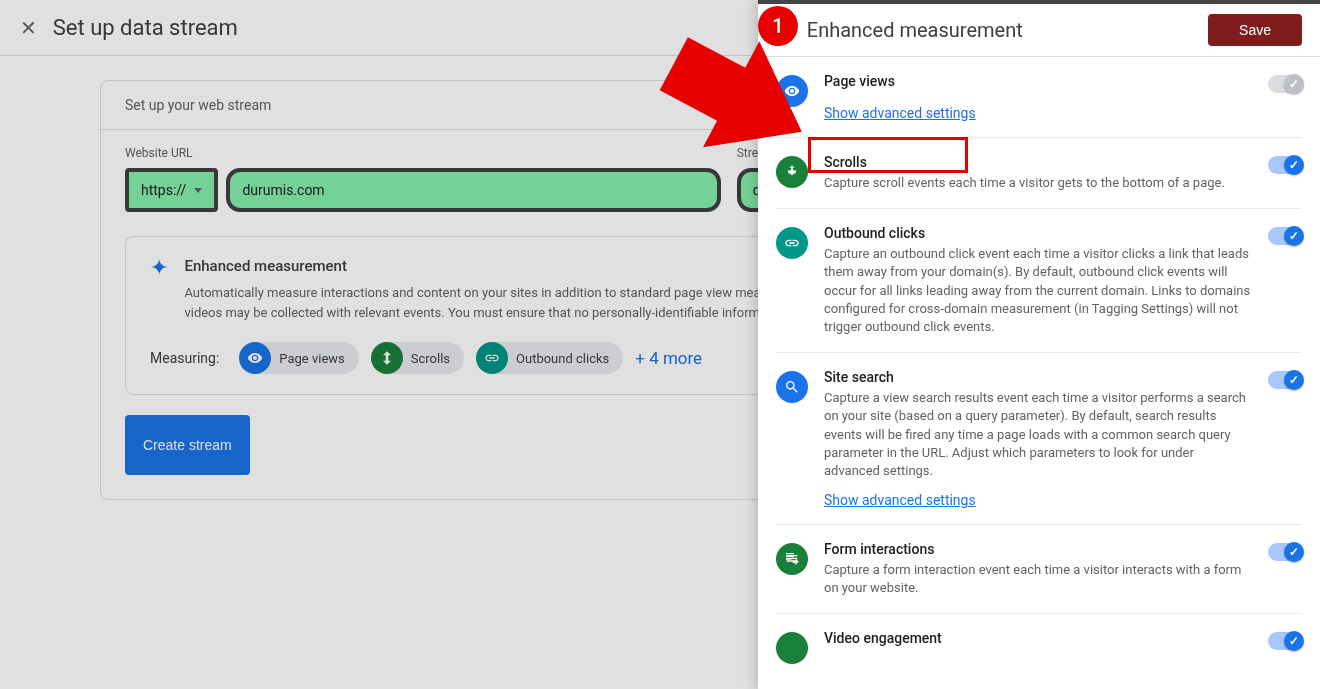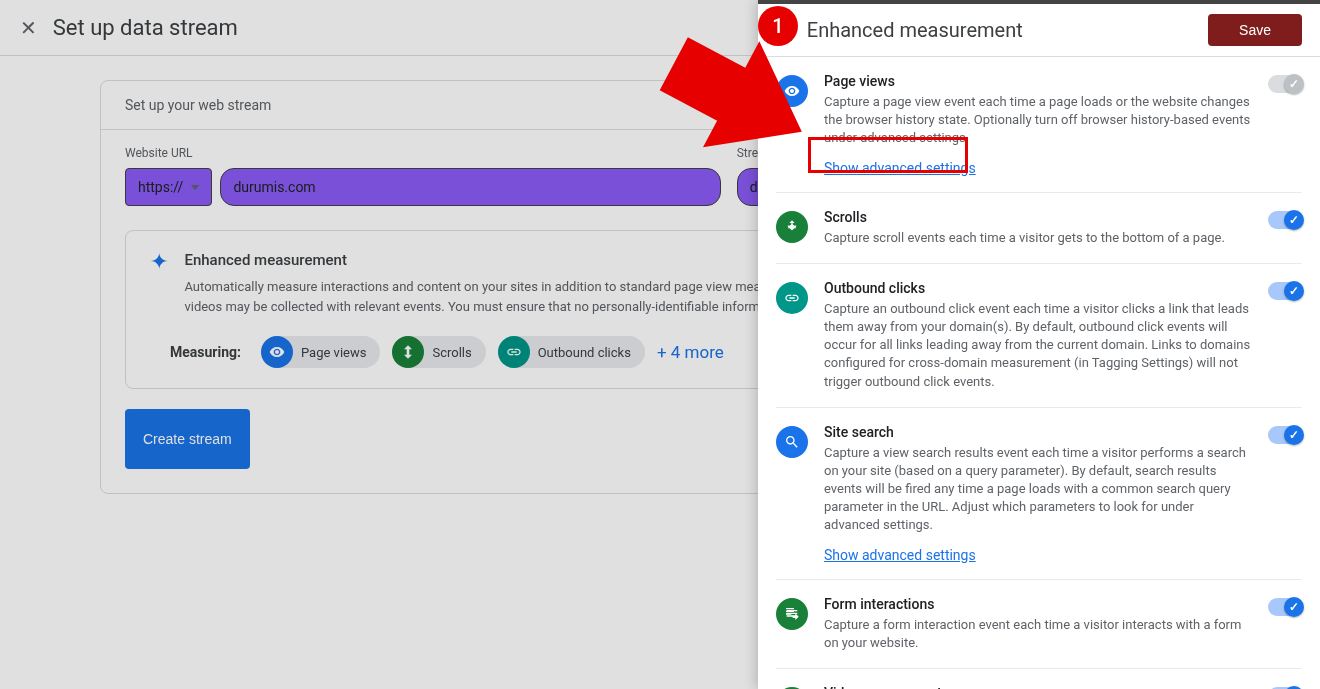--- a/index.html
+++ b/index.html
@@ -11,33 +11,33 @@
   .bg-close { font-size: 20px; color: #5f6368; margin-right: 16px; cursor: pointer; }
   .bg-title { font-size: 22px; color: #3c4043; }
   .bg-content { padding: 24px 100px; }
   .card { border: 1px solid #dadce0; border-radius: 8px; }
   .card-header { padding: 16px 24px; border-bottom: 1px solid #dadce0; color: #5f6368; }
   .card-body { padding: 16px 24px 24px; }
   .label { color: #5f6368; font-size: 12px; margin-bottom: 8px; }
   .url-row { display: flex; gap: 16px; margin-bottom: 24px; }
   .url-col { flex: 1; }
   .input-row { display: flex; gap: 8px; }
-  .select-box, .input-box { border: 1px solid #404040; border-radius: 4px; padding: 10px 12px; background: #8b5cf6; font-size: 14px; }
+  .select-box, .input-box { border: 4px solid #404040; border-radius: 4px; padding: 10px 12px; background: #86efac; font-size: 14px; }
   .select-box { display: flex; align-items: center; gap: 8px; }
   .triangle-down { width: 0; height: 0; border-left: 4px solid transparent; border-right: 4px solid transparent; border-top: 5px solid #5f6368; }
   .input-box { flex: 1; border-radius: 14px; }
   
   .measurement-card { border: 1px solid #dadce0; border-radius: 8px; padding: 20px 24px; }
   .meas-head { display: flex; align-items: flex-start; gap: 16px; margin-bottom: 20px; }
   .sparkle { color: #1a73e8; font-size: 22px; line-height: 1; }
   .meas-title { font-size: 15px; font-weight: 500; color: #3c4043; margin-bottom: 8px; }
   .meas-desc { font-size: 13px; color: #5f6368; line-height: 1.5; }
   .learn-link { color: #1a73e8; }
   .meas-row { display: flex; align-items: center; gap: 12px; }
-  .meas-label { font-size: 14px; font-weight: 700; color: #3c4043; margin-right: 8px; margin-left: 20px; }
+  .meas-label { font-size: 14px; font-weight: 400; color: #3c4043; margin-right: 8px; }
   .chip { display: inline-flex; align-items: center; background: #e8eaed; border-radius: 16px; height: 32px; padding-right: 14px; font-size: 13px; color: #3c4043; gap: 8px; }
   .chip .circ { width: 32px; height: 32px; border-radius: 50%; display: inline-flex; align-items: center; justify-content: center; }
   .circ-blue { background: #1a73e8; }
   .circ-green { background: #188038; }
   .circ-teal { background: #009688; }
   .circ svg { fill: #fff; width: 16px; height: 16px; }
   .more-link { color: #1a73e8; font-size: 17px; }
   
   .create-btn { margin-top: 20px; background: #1a73e8; color: #fff; border: none; border-radius: 4px; padding: 22px 18px; font-size: 14px; font-weight: 500; cursor: pointer; }
   
@@ -159,21 +159,21 @@
     <span class="panel-title">Enhanced measurement</span>
     <button class="save-btn">Save</button>
   </div>
   <div class="panel-body" id="panel-body">
       <div class="item">
         <div class="item-icon" style="background: rgb(26, 115, 232);">
           <svg viewBox="0 0 24 24">
             <path d="M12 4.5C7 4.5 2.73 7.61 1 12c1.73 4.39 6 7.5 11 7.5s9.27-3.11 11-7.5c-1.73-4.39-6-7.5-11-7.5zM12 17c-2.76 0-5-2.24-5-5s2.24-5 5-5 5 2.24 5 5-2.24 5-5 5zm0-8c-1.66 0-3 1.34-3 3s1.34 3 3 3 3-1.34 3-3-1.34-3-3-3z"></path>
           </svg>
         </div>
-        <div class="item-body"><div class="item-title">Page views</div><div class="item-desc">Capture a page view event each time a page loads or the website changes the browser history state. Optionally turn off browser history-based events under advanced settings.</div><a class="adv-link">Show advanced settings</a></div>
+        <div class="item-body"><div class="item-title">Page views</div><a class="adv-link">Show advanced settings</a></div>
         <div class="toggle toggle-off-locked">
           <div class="toggle-track"></div>
           <div class="toggle-thumb"></div>
         </div>
       </div>
       <div class="item">
         <div class="item-icon" style="background: rgb(24, 128, 56);">
           <svg viewBox="0 0 24 24">
             <path d="M12 2L8 6h3v4H5l7 7 7-7h-6V6h3z" transform="rotate(0)"></path>
             <path d="M7.41 18.59L12 14l4.59 4.59L18 17.17l-6-6-6 6z" transform="translate(0 -4)"></path>

